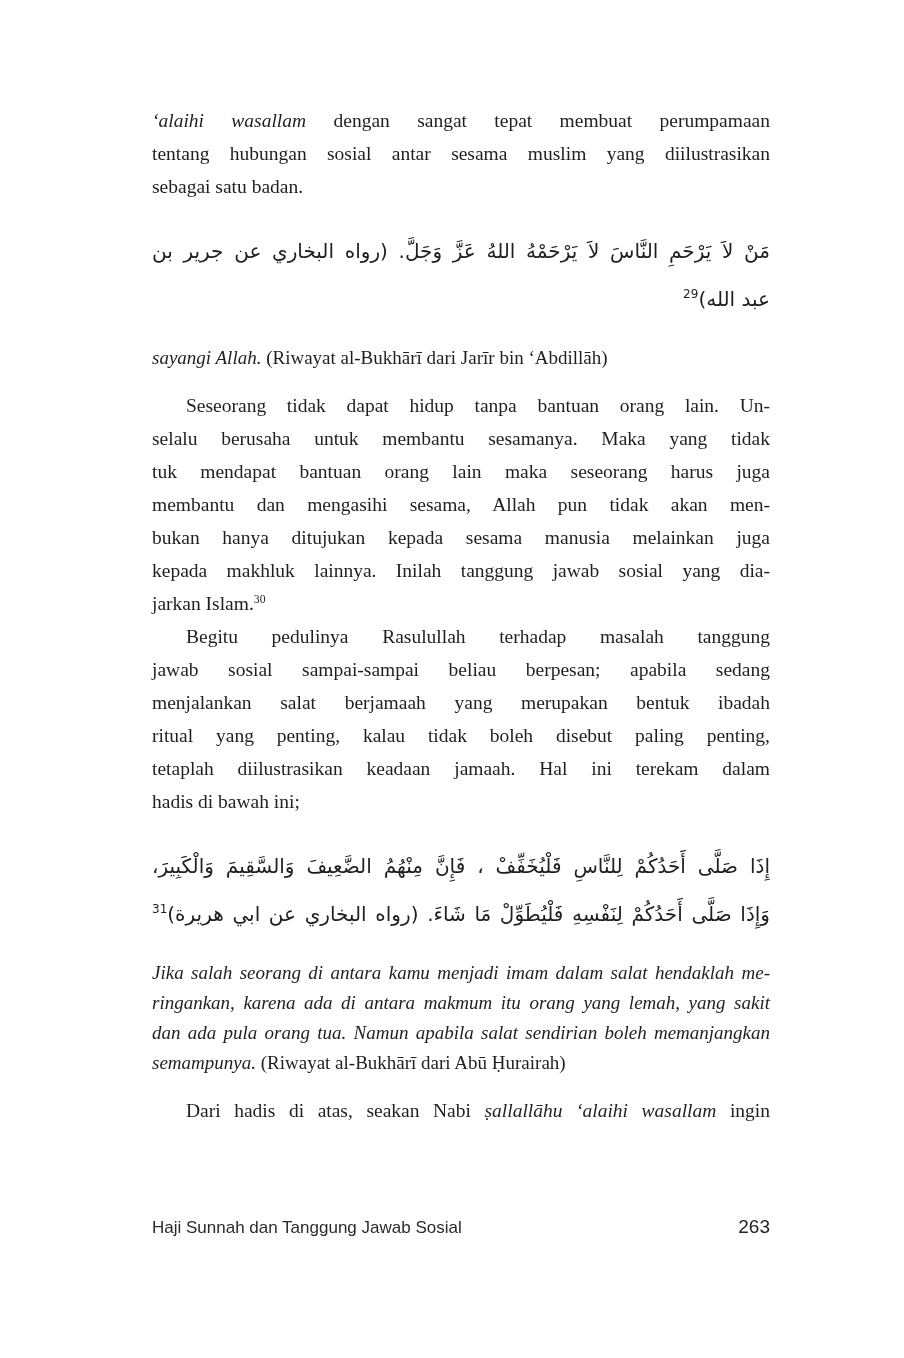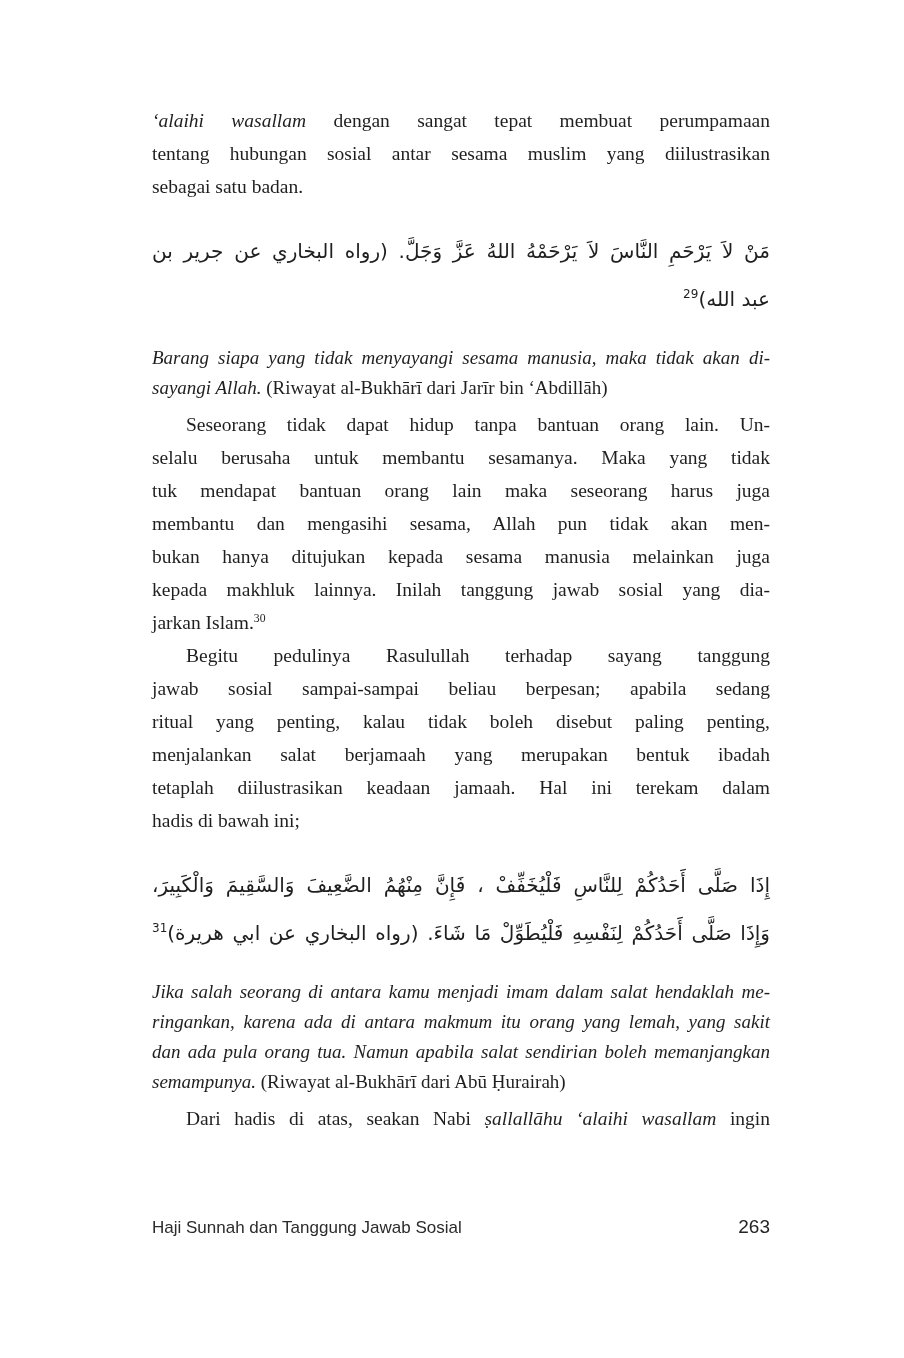--- a/index.html
+++ b/index.html
@@ -35,21 +35,21 @@
     font-size: 19px;
     line-height: 30px;
   }
   .block.arabic {
     direction: rtl;
     font-family: "DejaVu Sans", sans-serif;
     font-size: 20px;
     line-height: 48px;
   }
   
-  .block + .block { margin-top: 5px; }
+  .block + .block { margin-top: 16px; }
   .block.arabic { margin-top: 24px; }
   .block.translation { margin-top: 20px; }
   .block.body + .block.body { margin-top: 0; }
   [data-name="hadith-arabic-2"] { margin-top: 8px; }
   [data-name="hadith-translation-2"] { margin-top: 18px; }
   
   .footer {
     position: absolute;
     left: 152px; right: 134px; top: 1216px;
     display: flex;
@@ -69,37 +69,36 @@
       <div class="block body" data-name="paragraph-intro">
         <div class="line jfull" data-name="text-line"><span data-name="text-segment" class="it">‘alaihi wasallam</span><span data-name="text-segment"> dengan sangat tepat membuat perumpamaan</span></div>
         <div class="line jfull" data-name="text-line"><span data-name="text-segment">tentang hubungan sosial antar sesama muslim yang diilustrasikan</span></div>
         <div class="line" data-name="text-line"><span data-name="text-segment">sebagai satu badan.</span></div>
       </div>
       <div class="block arabic" data-name="hadith-arabic-1" dir="rtl">
         <div class="line jfull" data-name="text-line"><span data-name="text-segment">مَنْ لاَ يَرْحَمِ النَّاسَ لاَ يَرْحَمْهُ اللهُ عَزَّ وَجَلَّ. (رواه البخاري عن جرير بن</span></div>
         <div class="line" data-name="text-line"><span data-name="text-segment">عبد الله)</span><sup data-name="footnote-ref">29</sup></div>
       </div>
       <div class="block translation" data-name="hadith-translation-1">
-        <div class="line jfull" data-name="text-line"><span data-name="text-segment" class="it">Barang siapa yang tidak menyayangi sesama manusia, maka tidak akan di-</span></div>
         <div class="line" data-name="text-line"><span data-name="text-segment" class="it">sayangi Allah.</span><span data-name="text-segment"> (Riwayat al-Bukhārī dari Jarīr bin ‘Abdillāh)</span></div>
       </div>
       <div class="block body" data-name="paragraph-2">
         <div class="line jfull indent" data-name="text-line"><span data-name="text-segment">Seseorang tidak dapat hidup tanpa bantuan orang lain. Un-</span></div>
         <div class="line jfull" data-name="text-line"><span data-name="text-segment">selalu berusaha untuk membantu sesamanya. Maka yang tidak</span></div>
         <div class="line jfull" data-name="text-line"><span data-name="text-segment">tuk mendapat bantuan orang lain maka seseorang harus juga</span></div>
         <div class="line jfull" data-name="text-line"><span data-name="text-segment">membantu dan mengasihi sesama, Allah pun tidak akan men-</span></div>
         <div class="line jfull" data-name="text-line"><span data-name="text-segment">bukan hanya ditujukan kepada sesama manusia melainkan juga</span></div>
         <div class="line jfull" data-name="text-line"><span data-name="text-segment">kepada makhluk lainnya. Inilah tanggung jawab sosial yang dia-</span></div>
         <div class="line" data-name="text-line"><span data-name="text-segment">jarkan Islam.</span><sup data-name="footnote-ref">30</sup></div>
       </div>
       <div class="block body" data-name="paragraph-3">
-        <div class="line jfull indent" data-name="text-line"><span data-name="text-segment">Begitu pedulinya Rasulullah terhadap sayang tanggung</span></div>
+        <div class="line jfull indent" data-name="text-line"><span data-name="text-segment">Begitu pedulinya Rasulullah terhadap masalah tanggung</span></div>
         <div class="line jfull" data-name="text-line"><span data-name="text-segment">jawab sosial sampai-sampai beliau berpesan; apabila sedang</span></div>
+        <div class="line jfull" data-name="text-line"><span data-name="text-segment">menjalankan salat berjamaah yang merupakan bentuk ibadah</span></div>
         <div class="line jfull" data-name="text-line"><span data-name="text-segment">ritual yang penting, kalau tidak boleh disebut paling penting,</span></div>
-        <div class="line jfull" data-name="text-line"><span data-name="text-segment">menjalankan salat berjamaah yang merupakan bentuk ibadah</span></div>
         <div class="line jfull" data-name="text-line"><span data-name="text-segment">tetaplah diilustrasikan keadaan jamaah. Hal ini terekam dalam</span></div>
         <div class="line" data-name="text-line"><span data-name="text-segment">hadis di bawah ini;</span></div>
       </div>
       <div class="block arabic" data-name="hadith-arabic-2" dir="rtl">
         <div class="line jfull" data-name="text-line"><span data-name="text-segment">إِذَا صَلَّى أَحَدُكُمْ لِلنَّاسِ فَلْيُخَفِّفْ ، فَإِنَّ مِنْهُمُ الضَّعِيفَ وَالسَّقِيمَ وَالْكَبِيرَ،</span></div>
         <div class="line jfull" data-name="text-line"><span data-name="text-segment">وَإِذَا صَلَّى أَحَدُكُمْ لِنَفْسِهِ فَلْيُطَوِّلْ مَا شَاءَ. (رواه البخاري عن ابي هريرة)</span><sup data-name="footnote-ref">31</sup></div>
       </div>
       <div class="block translation" data-name="hadith-translation-2">
         <div class="line jfull" data-name="text-line"><span data-name="text-segment" class="it">Jika salah seorang di antara kamu menjadi imam dalam salat hendaklah me-</span></div>
         <div class="line jfull" data-name="text-line"><span data-name="text-segment" class="it">ringankan, karena ada di antara makmum itu orang yang lemah, yang sakit</span></div>

